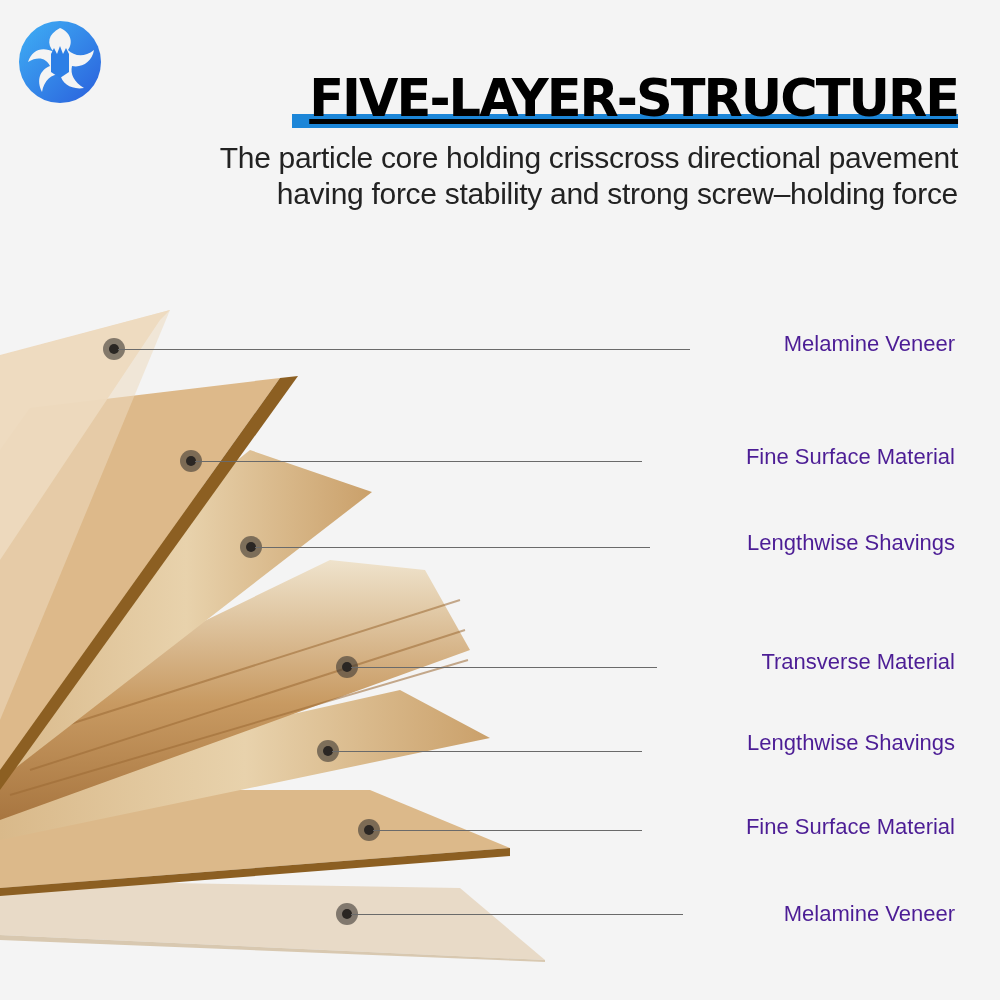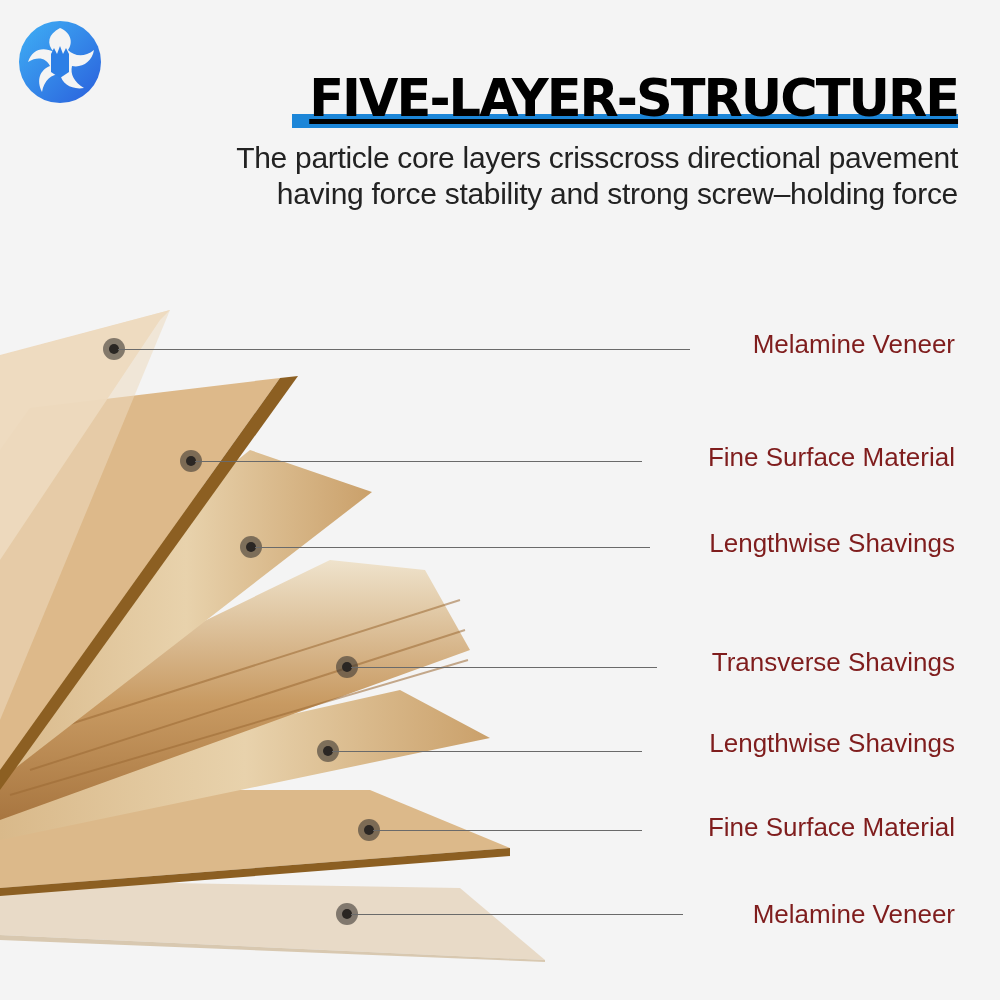--- a/index.html
+++ b/index.html
@@ -3,21 +3,21 @@
 <meta charset="utf-8">
 <style>
   html, body { margin: 0; padding: 0; }
   body { width: 1000px; height: 1000px; background: #f4f4f4; position: relative; overflow: hidden; font-family: "Liberation Sans", sans-serif; }
   .logo { position: absolute; left: 18px; top: 20px; width: 84px; height: 84px; }
   .title-wrap { position: absolute; right: 42px; top: 68px; text-decoration: underline; }
   .title-bar { position: absolute; left: -4px; right: 0; top: 46px; height: 14px; background: #1c86d8; }
   .title { position: relative; font-family: "DejaVu Sans", sans-serif; font-weight: bold; font-size: 52px; letter-spacing: -2px; color: #000; line-height: 60px; transform: scaleX(0.98); transform-origin: right; }
   .subtitle { position: absolute; right: 42px; top: 140px; text-align: right; font-size: 30px; color: #222; line-height: 36px; letter-spacing: -0.3px; }
   .stage { position: absolute; left: 0; top: 0; width: 1000px; height: 1000px; }
-  .label { position: absolute; right: 45px; font-size: 26px; color: #7f1d1d; line-height: 34px; white-space: nowrap; }
+  .label { position: absolute; right: 45px; font-size: 22px; color: #4c1d95; line-height: 34px; white-space: nowrap; }
   .lead { position: absolute; height: 1px; background: #6a6a6a; }
   .dot { position: absolute; width: 22px; height: 22px; border-radius: 50%; background: rgba(60,55,50,0.6); }
   .dot::after { content: ""; position: absolute; left: 6px; top: 6px; width: 10px; height: 10px; border-radius: 50%; background: #2a2623; }
 </style>
 </head>
 <body>
 
 <svg class="logo" viewBox="0 0 84 84">
   <defs>
     <linearGradient id="lg" x1="0" y1="0" x2="1" y2="1">
@@ -28,21 +28,21 @@
   <circle cx="42" cy="42" r="41" fill="url(#lg)"></circle>
   <path d="M42 8 C30 14 28 24 36 32 C24 26 14 30 10 42 C20 36 28 38 32 46 C22 50 18 60 24 72 C26 60 34 54 42 54 C44 64 54 70 66 68 C56 62 52 54 54 46 C64 48 74 42 76 30 C66 38 56 36 50 30 C56 22 52 12 42 8 Z" fill="#f4f4f4"></path>
   <path d="M33 34 L36 28 L39 34 L42 26 L45 34 L48 28 L51 34 L51 52 L42 58 L33 52 Z" fill="#2d7fe6"></path>
 </svg>
 
 <div class="title-wrap">
   <div class="title-bar"></div>
   <div class="title">FIVE-LAYER-STRUCTURE</div>
 </div>
 <div class="subtitle">
-  <div>The particle core layers crisscross directional pavement</div>
+  <div>The particle core holding crisscross directional pavement</div>
   <div>having force stability and strong screw–holding force</div>
 </div>
 
 <svg class="stage" viewBox="0 0 1000 1000">
   <defs>
     <linearGradient id="osb" x1="0" y1="0" x2="1" y2="0">
       <stop offset="0" stop-color="#d9b98a"></stop>
       <stop offset="0.5" stop-color="#e8d2ac"></stop>
       <stop offset="1" stop-color="#caa06a"></stop>
     </linearGradient>
@@ -84,21 +84,21 @@
   <div class="label" style="top:440px;">Fine Surface Material</div>
 </div>
 <div>
   <div class="dot" style="left:240px;top:536px;"></div>
   <div class="lead" style="left:255px;top:547px;width:395px;"></div>
   <div class="label" style="top:526px;">Lengthwise Shavings</div>
 </div>
 <div>
   <div class="dot" style="left:336px;top:656px;"></div>
   <div class="lead" style="left:351px;top:667px;width:306px;"></div>
-  <div class="label" style="top:645px;">Transverse Shavings</div>
+  <div class="label" style="top:645px;">Transverse Material</div>
 </div>
 <div>
   <div class="dot" style="left:317px;top:740px;"></div>
   <div class="lead" style="left:332px;top:751px;width:310px;"></div>
   <div class="label" style="top:726px;">Lengthwise Shavings</div>
 </div>
 <div>
   <div class="dot" style="left:358px;top:819px;"></div>
   <div class="lead" style="left:373px;top:830px;width:269px;"></div>
   <div class="label" style="top:810px;">Fine Surface Material</div>

